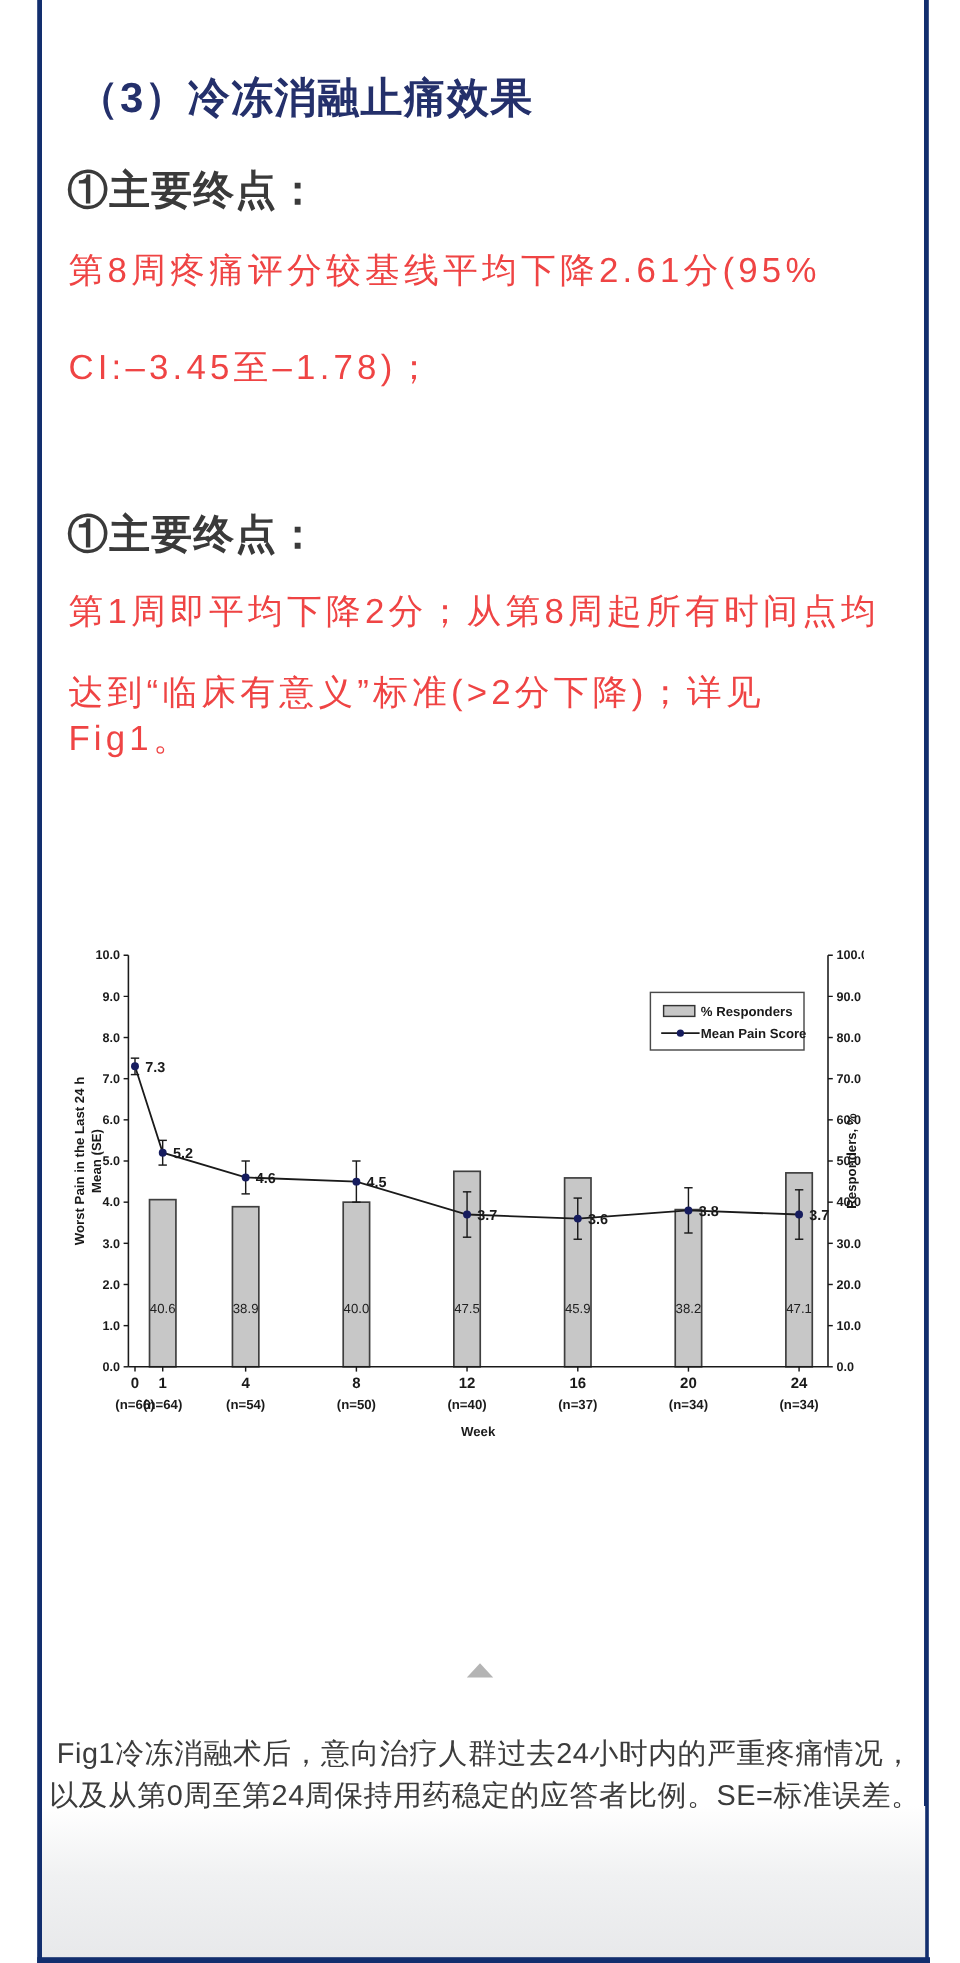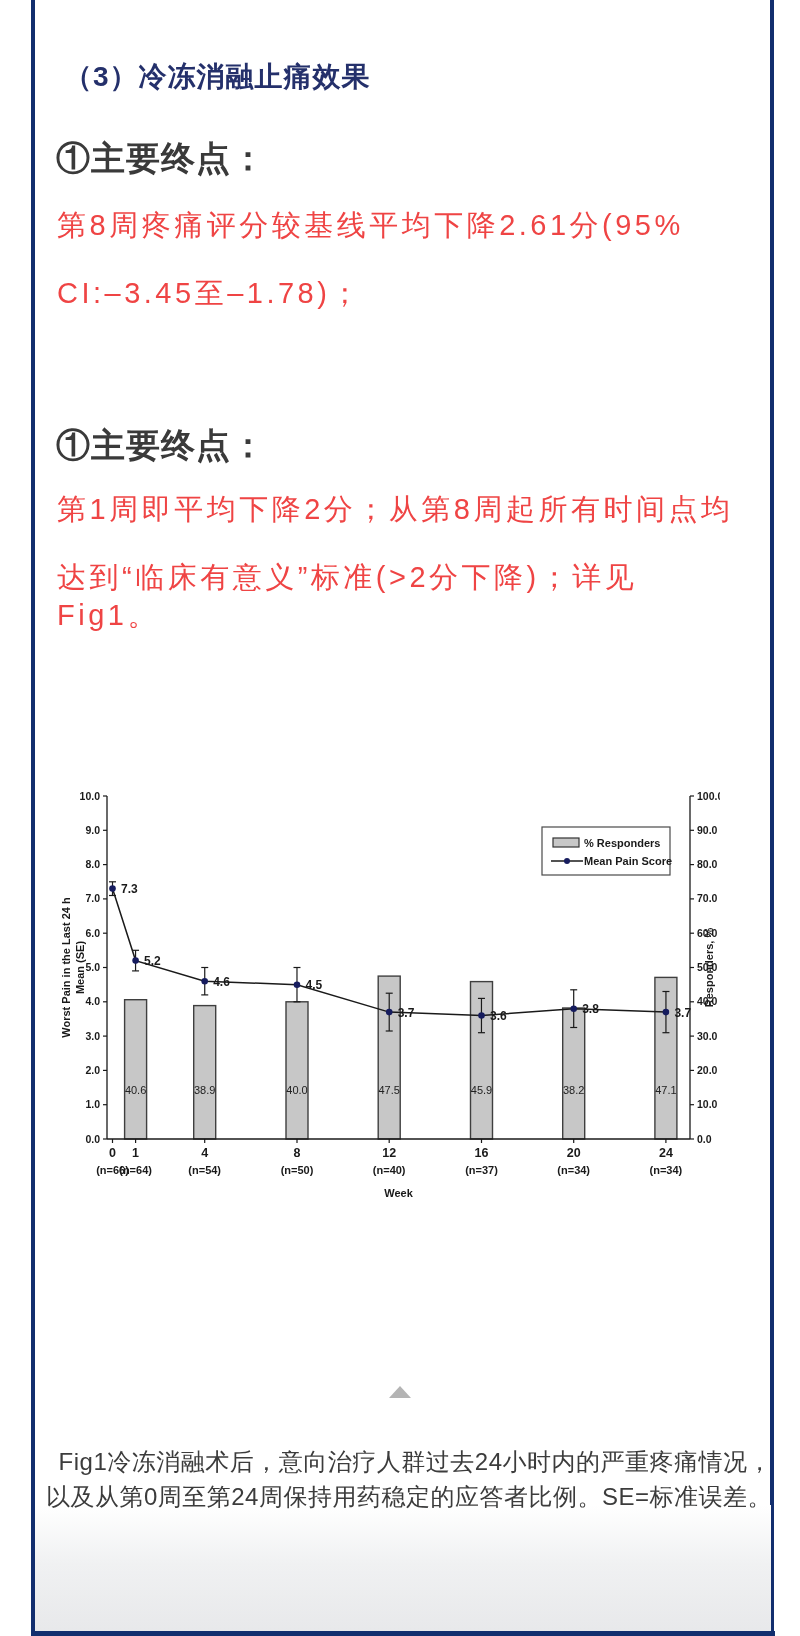--- a/index.html
+++ b/index.html
@@ -1,25 +1,25 @@
 <!DOCTYPE html>
 <html><head>
 <meta charset="utf-8">
 <style>
   html,body{margin:0;padding:0;background:#ffffff;}
   body{width:800px;height:1636px;position:relative;overflow:hidden;
        font-family:"Liberation Sans",sans-serif;}
   .vline{position:absolute;top:0;width:4px;height:1636px;background:#122e6e;}
-  .heading{position:absolute;left:64px;top:58px;font-size:28px;font-weight:bold;
+  .heading{position:absolute;left:64px;top:58px;font-size:35px;font-weight:bold;
            color:#24306b;letter-spacing:1px;white-space:nowrap;}
   .subhead{position:absolute;left:56px;font-size:34px;font-weight:bold;
            color:#3a3a3a;letter-spacing:1px;white-space:nowrap;}
   .bodyline{position:absolute;left:57px;font-size:29px;color:#ef4444;
             letter-spacing:3.5px;white-space:nowrap;}
-  .caption{position:absolute;left:36px;width:736px;text-align:right;
+  .caption{position:absolute;left:36px;width:736px;text-align:center;
            font-size:24px;color:#3c3c3c;line-height:35px;letter-spacing:0.5px;
            white-space:nowrap;}
   .triangle{position:absolute;left:389px;top:1386px;width:0;height:0;
             border-left:11px solid transparent;border-right:11px solid transparent;
             border-bottom:12px solid #b4b4b4;}
   .footer-grad{position:absolute;left:35px;top:1505px;width:736px;height:131px;
                background:linear-gradient(to bottom,#ffffff 0%,#f0f1f2 45%,#e7e8ea 100%);}
   .frame-bottom{position:absolute;left:31px;top:1631px;width:744px;height:5px;
                 background:#122e6e;}
   #chart-svg{position:absolute;left:60px;top:783px;}
@@ -39,21 +39,21 @@
 
   <div class="vline" style="left:31px"></div>
   <div class="vline" style="left:770px"></div>
   <div class="footer-grad"></div>
   <div class="frame-bottom"></div>
 
   <div class="heading">（3）冷冻消融止痛效果</div>
 
   <div class="subhead" style="top:136px">①主要终点：</div>
   <div class="bodyline" style="top:206px">第8周疼痛评分较基线平均下降2.61分(95%</div>
-  <div class="bodyline" style="top:274px">CI:–3.45至–1.78)；</div>
+  <div class="bodyline" style="top:287px">CI:–3.45至–1.78)；</div>
 
   <div class="subhead" style="top:423px">①主要终点：</div>
   <div class="bodyline" style="top:490px">第1周即平均下降2分；从第8周起所有时间点均</div>
   <div class="bodyline" style="top:558px">达到“临床有意义”标准(&gt;2分下降)；详见</div>
   <div class="bodyline" style="top:596px">Fig1。</div>
 
   <svg id="chart-svg" width="660" height="437" viewBox="0 0 660 437">
       <rect x="64.6" y="216.7" width="22" height="139.3" fill="#c7c7c7" stroke="#3f3f3f" stroke-width="1.4"></rect>
       <text class="barlbl" x="75.6" y="311" text-anchor="middle">40.6</text>
       <rect x="133.7" y="222.6" width="22" height="133.4" fill="#c7c7c7" stroke="#3f3f3f" stroke-width="1.4"></rect>

